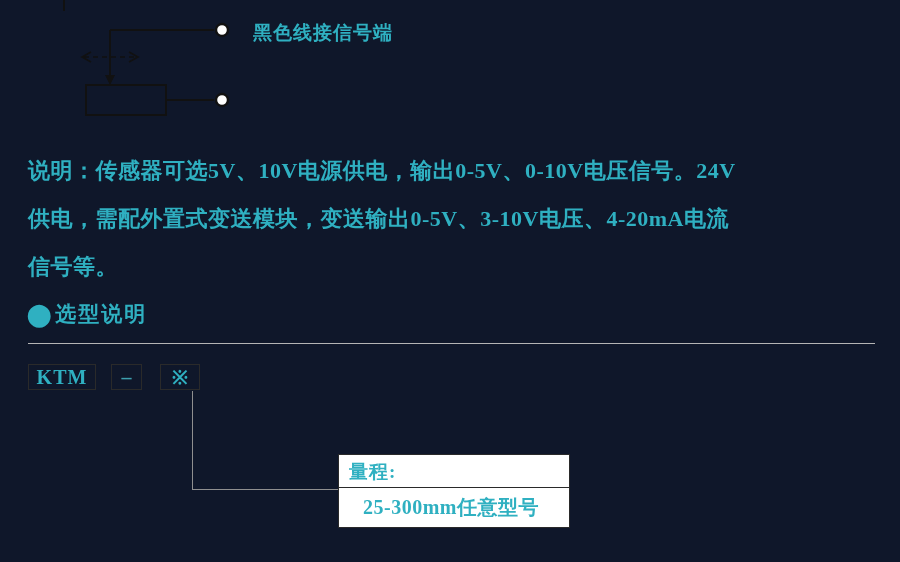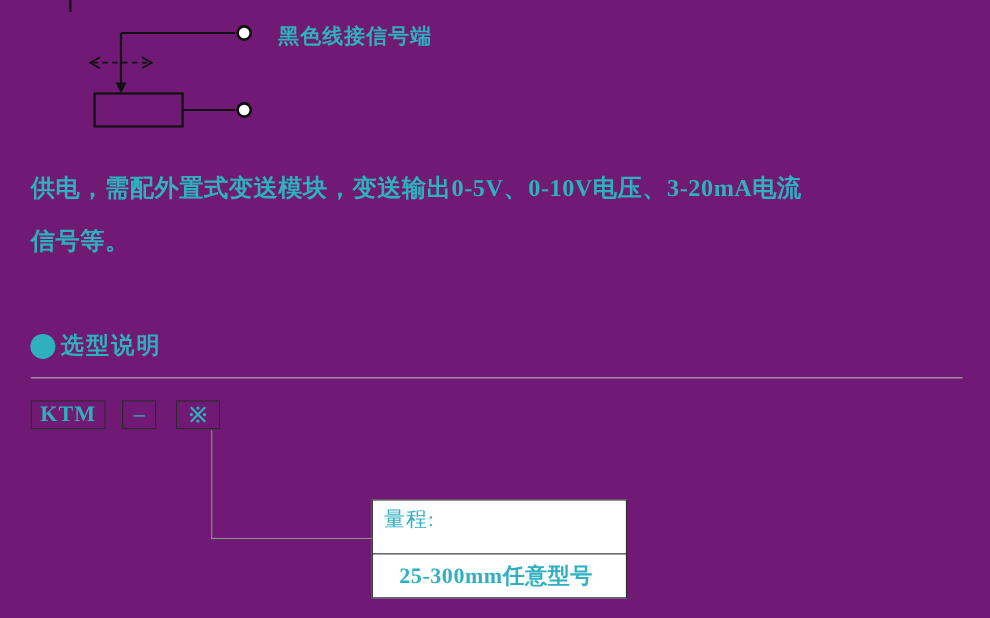--- a/index.html
+++ b/index.html
@@ -4,21 +4,21 @@
 <style>
   html, body {
     margin: 0;
     padding: 0;
     background: #ffffff;
   }
   .page {
     position: relative;
     width: 900px;
     height: 562px;
-    background: #701a75;
+    background: #0f172a;
     overflow: hidden;
     font-family: "Liberation Serif", "DejaVu Serif", serif;
   }
   
   .diagram {
     position: absolute;
     left: 0; top: 0;
     width: 460px; height: 135px;
   }
   .diagram svg { position: absolute; left: 0; top: 0; }
@@ -107,25 +107,25 @@
   
   .range-box {
     position: absolute;
     left: 338px; top: 454px;
     width: 232px;
     border: 1px solid #2a2a2a;
     box-sizing: border-box;
     background: #ffffff;
   }
   .range-title {
-    padding: 4px 10px 18px 10px;
+    padding: 4px 10px 2px 10px;
     border-bottom: 1px solid #2a2a2a;
     color: #2fb0c1;
     font-size: 19px;
-    font-weight: normal;
+    font-weight: bold;
     letter-spacing: 1px;
   }
   .range-value {
     padding: 6px 10px 6px 24px;
     color: #2fb0c1;
     font-size: 20px;
     font-weight: bold;
     letter-spacing: 0.5px;
   }
 </style>
@@ -155,21 +155,22 @@
 
       <rect x="86" y="85" width="80" height="30" fill="none" stroke="#111" stroke-width="2"></rect>
 
       <line x1="166" y1="100" x2="214" y2="100" stroke="#111" stroke-width="2"></line>
       <circle cx="222" cy="100" r="6" fill="#fff" stroke="#111" stroke-width="2.4"></circle>
     </svg>
     <div class="diag-label diag-label-1">黑色线接信号端</div>
   </div>
 
   <div class="description">
-    <div>供电，需配外置式变送模块，变送输出0-5V、0-10V电压、3-20mA电流</div>
+    <div>说明：传感器可选5V、10V电源供电，输出0-5V、0-10V电压信号。24V</div>
+    <div>供电，需配外置式变送模块，变送输出0-5V、3-10V电压、4-20mA电流</div>
     <div>信号等。</div>
   </div>
 
   <div class="section-header">
     <span class="bullet">●</span>
     <span class="title">选型说明</span>
   </div>
   <hr class="section-rule">
 
   <div class="model-row">

